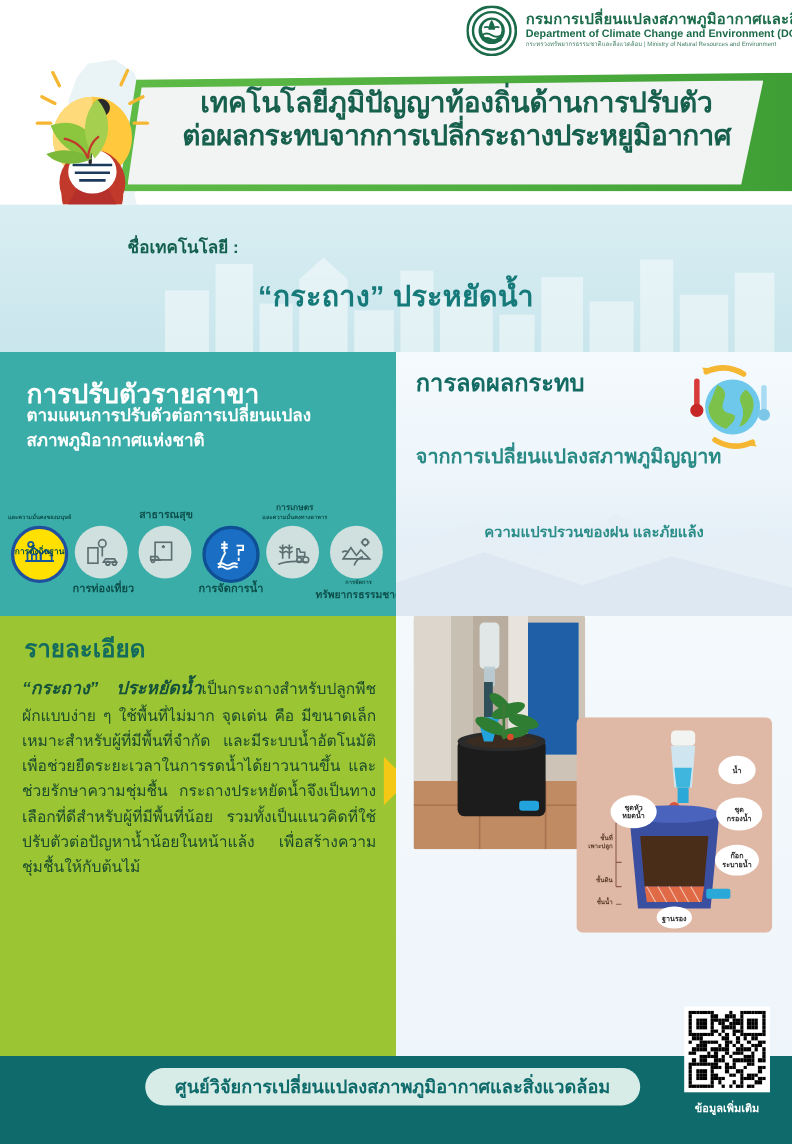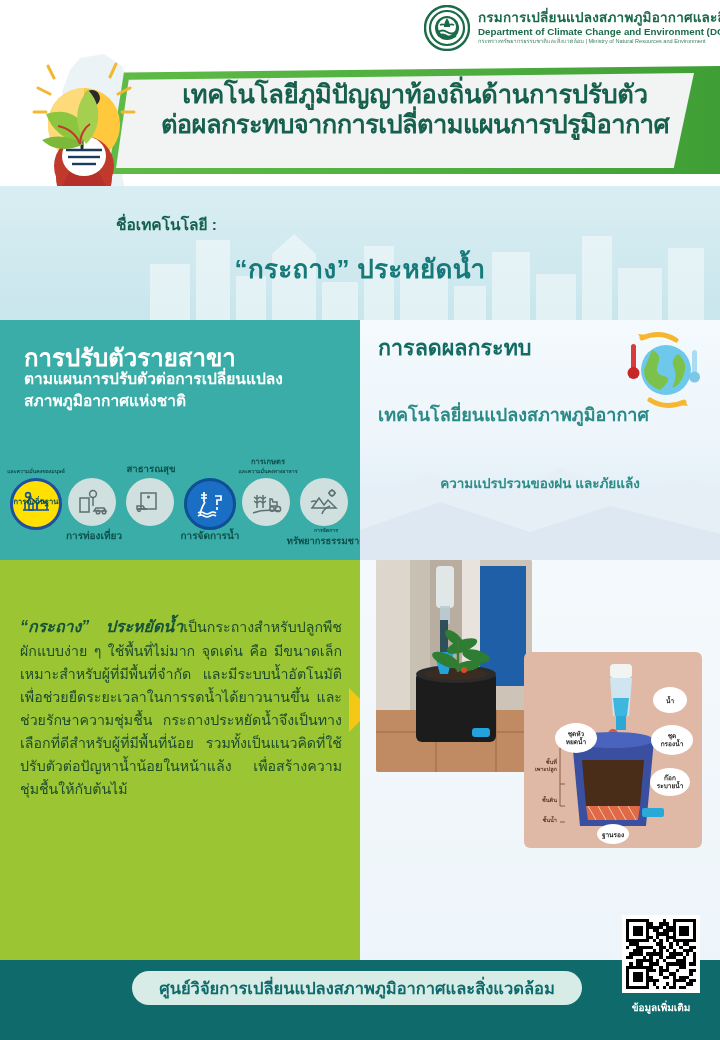--- a/index.html
+++ b/index.html
@@ -125,21 +125,21 @@
         <div class="hdr-en">Department of Climate Change and Environment (DCCE)</div>
         <div class="hdr-min">กระทรวงทรัพยากรธรรมชาติและสิ่งแวดล้อม | Ministry of Natural Resources and Environment</div>
       </div>
     </div>
 
     <div class="banner">
       <div class="banner-green"></div>
       <div class="banner-white"></div>
       <div class="banner-text">
         <div>เทคโนโลยีภูมิปัญญาท้องถิ่นด้านการปรับตัว</div>
-        <div>ต่อผลกระทบจากการเปลี่ตามแผนการปรูมิอากาศ</div>
+        <div>ต่อผลกระทบจากการเปลี่กระถางประหยูมิอากาศ</div>
       </div>
     </div>
 
     <svg class="bulb-art" viewBox="0 0 150 172">
       <g stroke="#f5b731" stroke-width="3" stroke-linecap="round">
         <line x1="36" y1="22" x2="42" y2="34"></line>
           <line x1="26" y1="44" x2="38" y2="50"></line>
         <line x1="22" y1="68" x2="34" y2="68"></line>
           <line x1="104" y1="20" x2="98" y2="33"></line>
         <line x1="118" y1="44" x2="106" y2="50"></line>
@@ -299,21 +299,21 @@
 
   <div class="panel-right">
     <svg class="hills" viewBox="0 0 360 110" preserveAspectRatio="none">
       <path d="M0 56 L70 24 L130 54 L200 18 L270 52 L330 30 L360 44 L360 110 L0 110Z" fill="#e6eef6"></path>
       <path d="M0 80 L80 52 L170 82 L250 56 L360 84 L360 110 L0 110Z" fill="#dde8f2"></path>
     </svg>
 
     <div class="pr-h1">
       <div>การลดผลกระทบ</div>
     </div>
-    <div class="pr-h2">เทคโนโลยี่ยนแปลงสภาพภูมิอากาศ</div>
+    <div class="pr-h2">จากการเปลี่ยนแปลงสภาพภูมิญญาท</div>
     <div class="pr-sub">ความแปรปรวนของฝน และภัยแล้ง</div>
 
     <svg class="globe-ico" viewBox="0 0 86 86">
       <circle cx="48" cy="42" r="25" fill="#6ec8ec"></circle>
       <path d="M34 22q10 4 6 14t6 12t-4 14q-16-6-16-20z" fill="#7cc24a"></path>
       <path d="M60 26q10 8 6 20t-12 14q6-12 2-20t4-14z" fill="#7cc24a"></path>
       <path d="M24 10q18-8 34 2" stroke="#f5b731" stroke-width="5" fill="none" stroke-linecap="round"></path>
       <path d="M24 12l-4-6 9 1z" fill="#f5b731"></path>
       <path d="M66 74q-18 8-34-2" stroke="#f5b731" stroke-width="5" fill="none" stroke-linecap="round"></path>
       <path d="M66 72l4 6-9-1z" fill="#f5b731"></path>
@@ -322,20 +322,21 @@
         <circle cx="15.5" cy="45" r="6" fill="#c62828"></circle>
       </g>
       <g>
         <rect x="74" y="22" width="5" height="24" rx="2.5" fill="#a9dcf2"></rect>
         <circle cx="76.5" cy="49" r="5.5" fill="#7cc6e8"></circle>
       </g>
     </svg>
   </div>
 
   <div class="details">
+    <div class="det-title">รายละเอียด</div>
     <div class="det-body">
       <span class="lead">“กระถาง” ประหยัดน้ำ</span><span>เป็นกระถางสำหรับปลูกพืชผักแบบง่าย ๆ ใช้พื้นที่ไม่มาก จุดเด่น คือ มีขนาดเล็ก เหมาะสำหรับผู้ที่มีพื้นที่จำกัด และมีระบบน้ำอัตโนมัติ เพื่อช่วยยืดระยะเวลาในการรดน้ำได้ยาวนานขึ้น และช่วยรักษาความชุ่มชื้น กระถางประหยัดน้ำจึงเป็นทางเลือกที่ดีสำหรับผู้ที่มีพื้นที่น้อย รวมทั้งเป็นแนวคิดที่ใช้ปรับตัวต่อปัญหาน้ำน้อยในหน้าแล้ง เพื่อสร้างความชุ่มชื้นให้กับต้นไม้</span>
     </div>
   </div>
   <div class="arrow"></div>
 
   <div class="media">
 
     <svg class="photo1" viewBox="0 0 156 212" preserveAspectRatio="none">
       <rect width="156" height="212" fill="#cfc7bd"></rect>

